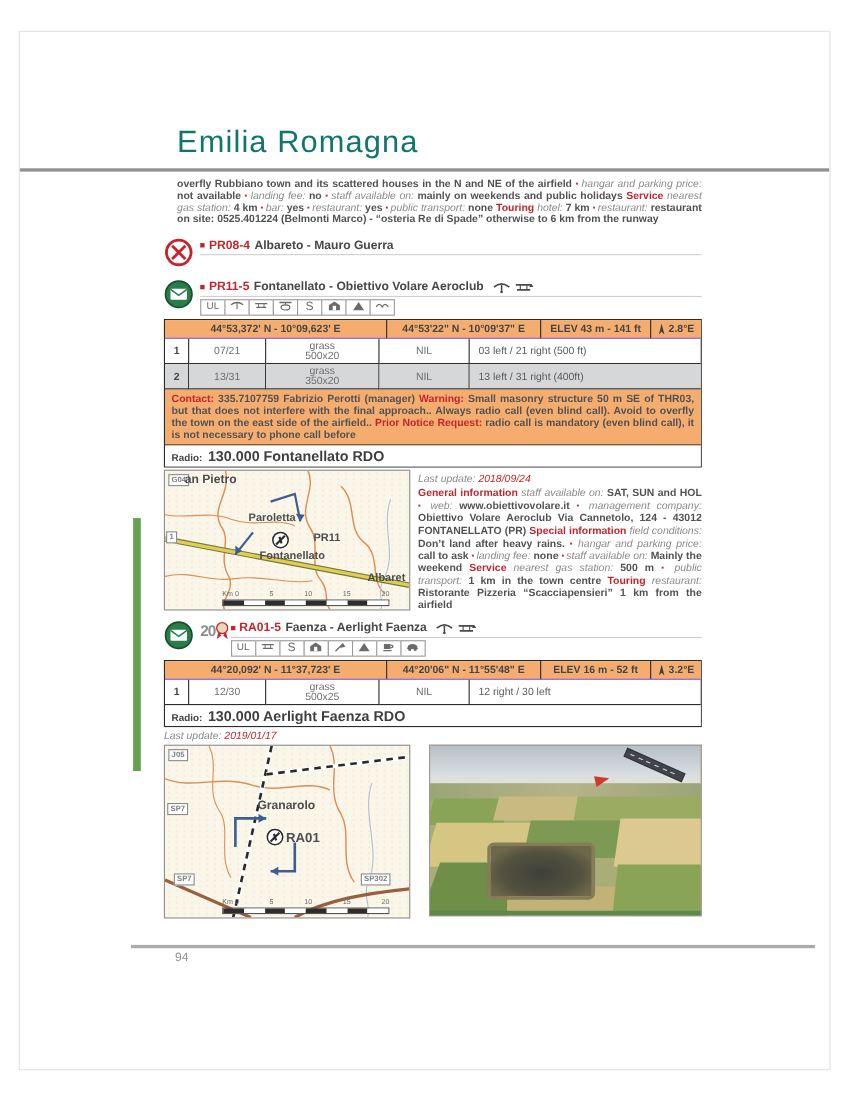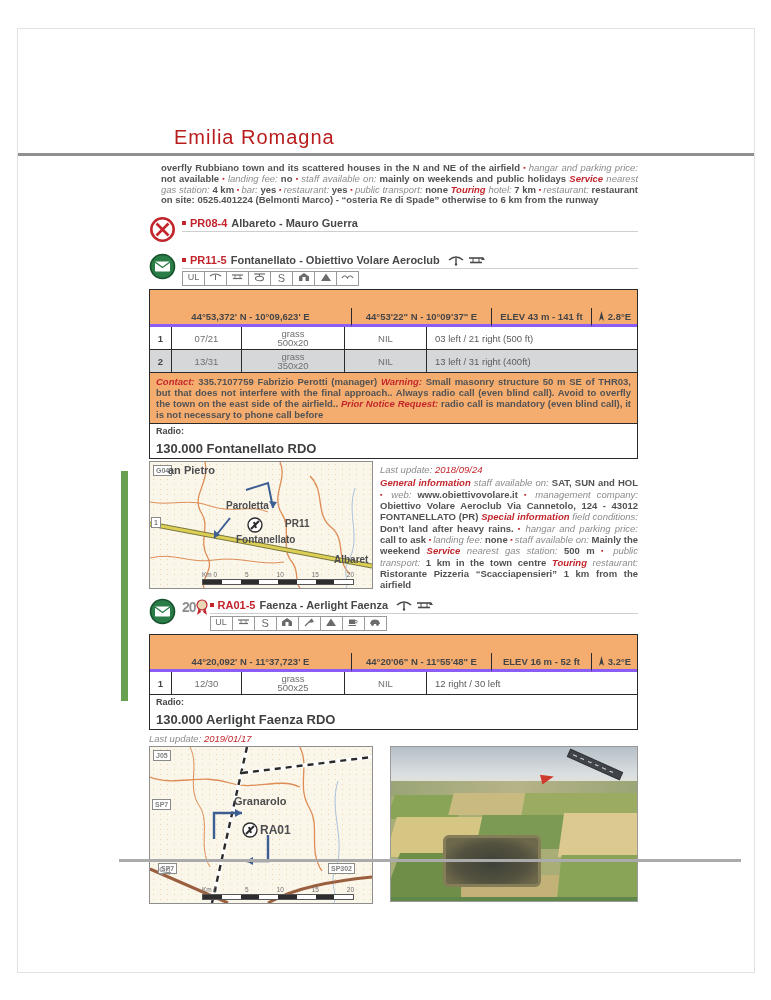--- a/index.html
+++ b/index.html
@@ -1,27 +1,27 @@
 <!DOCTYPE html>
 <html><head>
 <meta charset="utf-8">
 <style>
   html,body{margin:0;padding:0;background:#fff;}
   body{width:771px;height:1000px;position:relative;font-family:"Liberation Sans",sans-serif;color:#515254;}
   .page{position:absolute;left:17px;top:28px;width:736px;height:943px;border:1px solid #e2e2e2;background:#fff;overflow:hidden;}
 
-  .page-title{position:absolute;left:143px;top:84px;font-size:20px;font-weight:400;letter-spacing:1px;color:#b91c1c;margin:13px;}
+  .page-title{position:absolute;left:143px;top:84px;font-size:28px;font-weight:400;letter-spacing:1px;color:#0f766e;margin:0;}
   .header-rule{position:absolute;left:0;top:124px;width:736px;height:3px;background:#8f9092;}
 
   .content{position:absolute;left:131px;top:134px;width:489px;}
 
   
   .t-p{color:#515254;font-weight:bold;}
   .t-i{color:#8a8b8d;font-style:italic;}
-  .t-r{color:#c2262c;font-weight:bold;font-style:italic;}
+  .t-r{color:#c2262c;font-weight:bold;}
   .t-rd{color:#c2262c;}
   .t-ird{color:#c2262c;font-style:italic;}
   .t-sq{color:#c2262c;font-size:7px;vertical-align:1px;}
 
   .intro{margin:0 0 10px 12px;width:477px;font-size:9.5px;line-height:10.8px;text-align:justify;}
 
   
   .entry-head{display:flex;align-items:flex-start;margin-top:6px;}
   .head-icon{flex:0 0 auto;margin-right:6px;}
   .title-wrap{flex:1 1 auto;}
@@ -33,30 +33,30 @@
   .closed-label{color:#c2262c;font-weight:bold;font-size:10px;margin:3px 0 2px 37px;}
 
   .icon-strip{display:flex;margin-top:2px;}
   .sbox{width:21px;height:13px;border:1px solid #9a9a9a;margin-right:-1px;display:flex;align-items:flex-start;justify-content:center;background:#fff;}
   .sbox .txt{font-size:9px;color:#6a6b6d;}
   .sbox .txt.big{font-size:11px;}
 
   
   .ftable{border:1px solid #2a2a2a;margin-top:3px;font-size:9.5px;}
   .coord-row{display:grid;grid-template-columns:202px 140px 100px 1fr;background:#f5ad6f;}
-  .coord-row>div{border-right:1px solid #2a2a2a;border-bottom:3px solid #8b5cf6;display:flex;align-items:center;justify-content:center;height:16px;font-weight:bold;color:#454547;gap:3px;margin-top:18px;}
+  .coord-row>div{border-right:1px solid #2a2a2a;border-bottom:1px solid #8b5cf6;display:flex;align-items:center;justify-content:center;height:16px;font-weight:bold;color:#454547;gap:3px;}
   .coord-row>div:last-child{border-right:none;}
   .rwy-row{display:grid;grid-template-columns:22px 70px 103px 82px 1fr;}
   .rwy-row>div{border-right:1px solid #2a2a2a;border-bottom:1px solid #2a2a2a;display:flex;align-items:center;justify-content:center;min-height:22px;color:#6e6f71;}
   .rwy-row>div:last-child{border-right:none;justify-content:flex-start;padding-left:8px;color:#5a5b5d;}
   .rwy-row .rnum{font-weight:bold;color:#454547;}
   .rwy-row.shaded>div{background:#d6d7d8;}
   .surf{display:flex;flex-direction:column;align-items:center;line-height:9.5px;}
   .contact{background:#f5ad6f;border-bottom:1px solid #2a2a2a;padding:3px 6px;text-align:justify;line-height:11px;}
-  .radio-row{display:flex;align-items:baseline;gap:5px;padding:2px 6px;background:#fff;flex-direction:column;}
+  .radio-row{display:flex;align-items:baseline;gap:5px;padding:2px 6px;background:#fff;}
   .radio-label{font-size:9px;font-weight:bold;color:#454547;}
   .radio-value{font-size:13px;font-weight:bold;color:#3e3f41;}
 
   .last-update{font-size:9.5px;margin:3px 0 2px 0;}
 
   .split{display:flex;margin-top:2px;}
   .info-col{flex:1 1 auto;margin-left:7px;font-size:9.5px;line-height:11.3px;text-align:justify;}
 
   
   .mapbox{position:relative;border:1px solid #8e8e8e;background:#fbf6ea;overflow:hidden;flex:0 0 auto;

